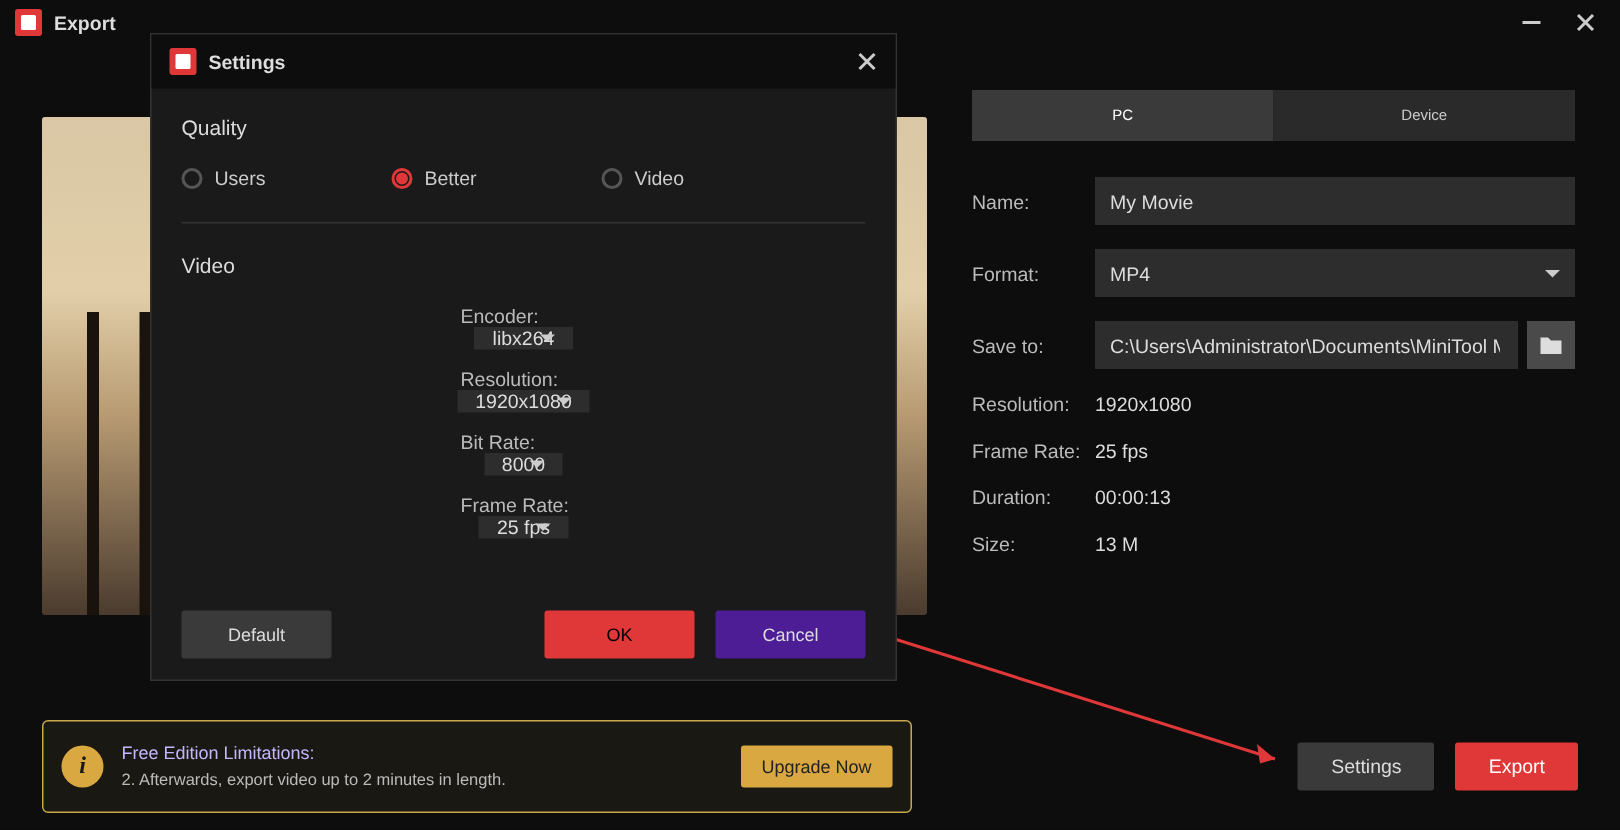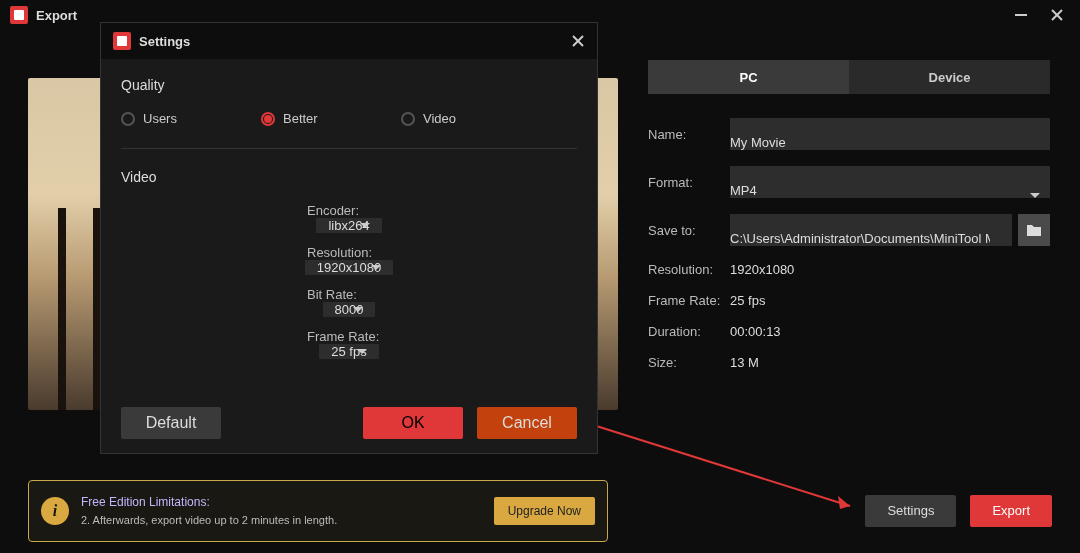--- a/index.html
+++ b/index.html
@@ -18,28 +18,28 @@
 .main { display: flex; height: calc(100% - 30px - 85px); }
 .left-pane { width: 630px; padding: 48px 18px 0 28px; position: relative; }
 .right-pane { flex: 1; padding: 30px 30px 0 18px; }
 
 
 .preview { width: 590px; height: 332px; background: linear-gradient(180deg,#d9c7a5 0%,#e2cfa9 35%,#b79a72 60%,#4a3b2e 100%); border-radius: 2px; position: relative; overflow: hidden; }
 .vert { position: absolute; width: 8px; top: 130px; bottom: 0; background: #1a120d; }
 
 
 .tabs { display: flex; margin-bottom: 24px; }
-.tab { flex: 1; height: 34px; display: flex; align-items: center; justify-content: center; font-size: 13px; background: #2a2a2a; cursor: pointer; color: #ccc; font-weight: bold; }
+.tab { flex: 1; height: 34px; display: flex; align-items: center; justify-content: center; font-size: 10px; background: #2a2a2a; cursor: pointer; color: #ccc; }
 .tab.active { background: #3a3a3a; color: #fff; }
 
 
 .form-row { display: flex; align-items: center; margin-bottom: 16px; font-size: 13px; }
 .form-label { width: 82px; color: #bbb; }
 .form-value { flex: 1; color: #ddd; }
-.form-input { flex: 1; background: #2d2d2d; height: 32px; display: flex; align-items: flex-end; padding: 0 0; color: #ddd; position: relative; }
+.form-input { flex: 1; background: #2d2d2d; height: 32px; display: flex; align-items: center; padding: 0 10px; color: #ddd; position: relative; }
 .form-input.select::after { content: ""; position: absolute; right: 10px; width: 0; height: 0; border-left: 5px solid transparent; border-right: 5px solid transparent; border-top: 5px solid #ccc; }
 .path-value { white-space: nowrap; overflow: hidden; text-overflow: clip; max-width: 260px; }
 .browse-btn { width: 32px; height: 32px; background: #4a4a4a; margin-left: 6px; display: flex; align-items: center; justify-content: center; cursor: pointer; }
 .browse-btn svg { width: 16px; height: 14px; }
 
 
 .bottom { position: absolute; left: 0; right: 0; bottom: 0; height: 85px; display: flex; align-items: center; padding: 0 28px; }
 .limitations { width: 580px; height: 62px; border: 1px solid #c9a84a; border-radius: 4px; display: flex; align-items: center; padding: 0 12px; background: #1a1812; }
 .limit-icon { width: 28px; height: 28px; border-radius: 50%; background: #d9a840; margin-right: 12px; display: flex; align-items: center; justify-content: center; }
 .limit-icon span { font-family: Georgia, serif; font-style: italic; font-weight: bold; color: #1a1812; font-size: 16px; }
@@ -70,24 +70,24 @@
 .radio-label { font-size: 13px; color: #ccc; }
 .divider { height: 1px; background: #333; margin-bottom: 20px; }
 
 .vrow { display: flex; align-items: center; margin-bottom: 12px; flex-direction: column; }
 .vlabel { width: 84px; font-size: 13px; color: #bbb; }
 .vselect { flex: 1; background: #2d2d2d; height: 32px; display: flex; align-items: center; padding: 0 12px; color: #ddd; font-size: 13px; position: relative; cursor: pointer; }
 .vselect::after { content: ""; position: absolute; right: 12px; width: 0; height: 0; border-left: 5px solid transparent; border-right: 5px solid transparent; border-top: 5px solid #ccc; }
 
 .modal-footer { display: flex; gap: 0; padding: 0 20px; margin-top: 18px; }
 .mf-gap { flex: 1; }
-.mbtn { width: 100px; height: 32px; display: flex; align-items: center; justify-content: center; font-size: 16px; border-radius: 2px; cursor: pointer; }
+.mbtn { width: 100px; height: 32px; display: flex; align-items: center; justify-content: center; font-size: 12px; border-radius: 2px; cursor: pointer; }
 .mbtn-default { background: #3a3a3a; color: #ddd; }
 .mbtn-ok { background: #e03838; color: #000000; margin-right: 14px; }
-.mbtn-cancel { background: #c2410c; color: #ddd; }
+.mbtn-cancel { background: #4c1d95; color: #ddd; }
 
 
 .arrow-svg { position: absolute; left: 570px; top: 416px; width: 290px; height: 110px; pointer-events: none; z-index: 5; }
 </style>
 </head>
 <body>
 
 <div class="titlebar">
   <div class="app-icon">
     <svg viewBox="0 0 12 12">

